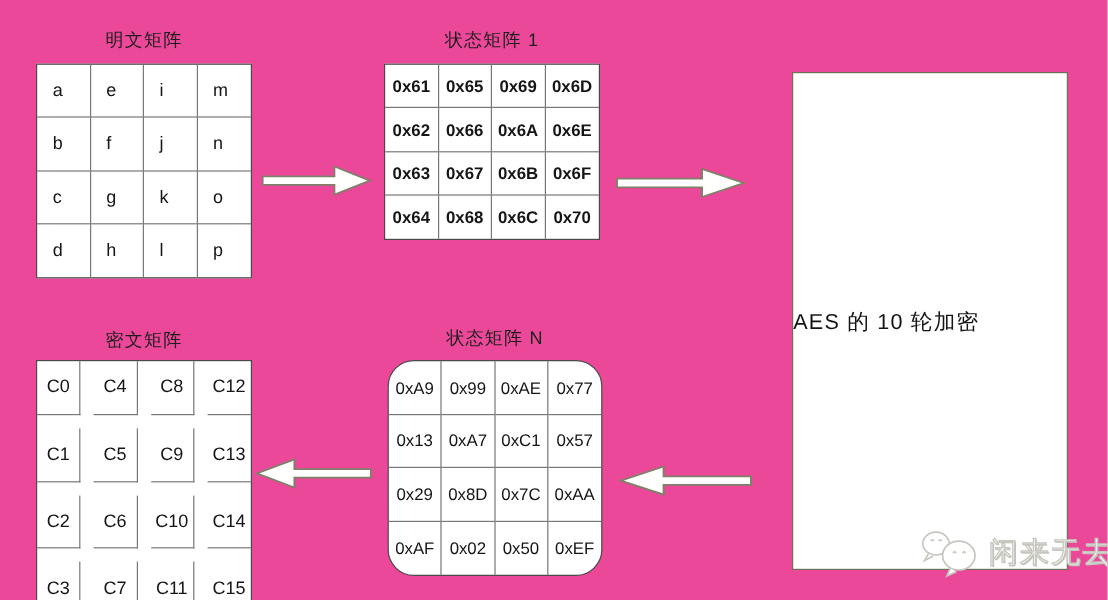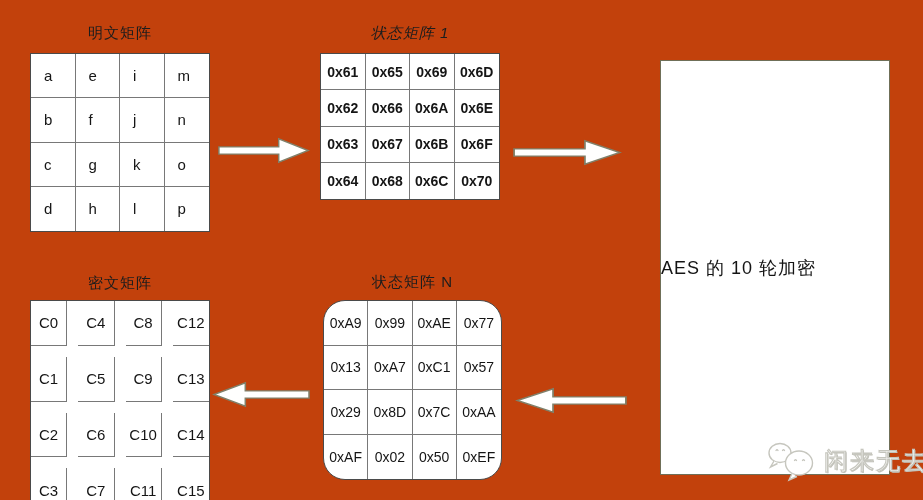--- a/index.html
+++ b/index.html
@@ -1,17 +1,17 @@
 <!DOCTYPE html>
 <html><head>
 <meta charset="utf-8">
 <style>
   html,body{margin:0;padding:0;background:#ffffff;}
   #stage{
-    position:relative;width:923px;height:500px;background:#c2410c;overflow:hidden;
+    position:relative;width:923px;height:500px;background:#ec4899;overflow:hidden;
     font-family:"Liberation Sans","DejaVu Sans",sans-serif;color:#1a1a1a;
   }
   .mtitle{
     position:absolute;text-align:center;font-size:15px;color:#1d1d1d;
     letter-spacing:1px;white-space:nowrap;
   }
   .matrix{
     position:absolute;display:grid;grid-template-columns:repeat(4,1fr);
     grid-template-rows:repeat(4,1fr);border:1.6px solid #4a4a4a;background:#fff;
     box-sizing:border-box;
@@ -63,21 +63,21 @@
     <div class="cell">d</div>
     <div class="cell">h</div>
     <div class="cell">l</div>
     <div class="cell">p</div>
   </div>
 
   <svg class="arrow" style="left:218px;top:137px;" width="92" height="27" viewBox="0 0 100 30" preserveAspectRatio="none">
     <polygon points="1,11 66,11 66,2 98,15 66,28 66,19 1,19" fill="#fffffe" stroke="#80806a" stroke-width="1.6"></polygon>
   </svg>
 
-  <div class="mtitle" style="left:320px;top:24px;width:180px;font-style:italic;">状态矩阵 1</div>
+  <div class="mtitle" style="left:320px;top:24px;width:180px;">状态矩阵 1</div>
   <div class="matrix" style="left:320px;top:53px;width:180px;height:147px;font-weight:bold;">
     <div class="cell">0x61</div>
     <div class="cell">0x65</div>
     <div class="cell">0x69</div>
     <div class="cell">0x6D</div>
     <div class="cell">0x62</div>
     <div class="cell">0x66</div>
     <div class="cell">0x6A</div>
     <div class="cell">0x6E</div>
     <div class="cell">0x63</div>

